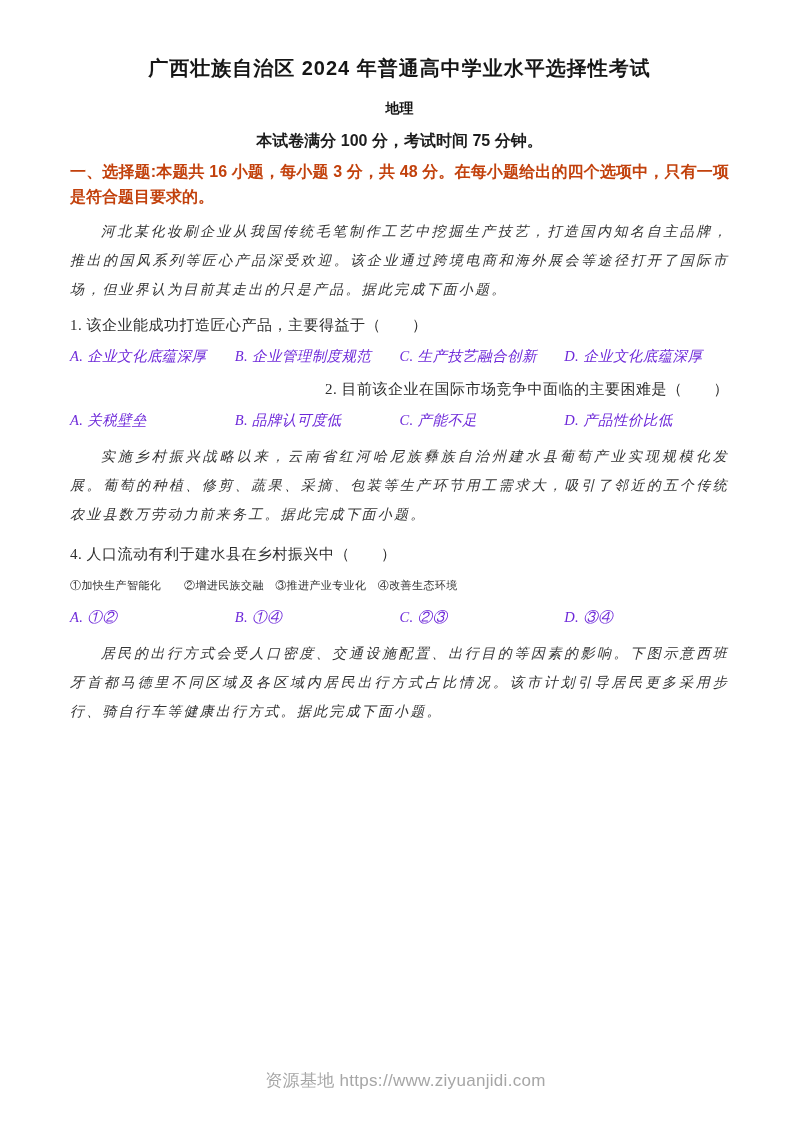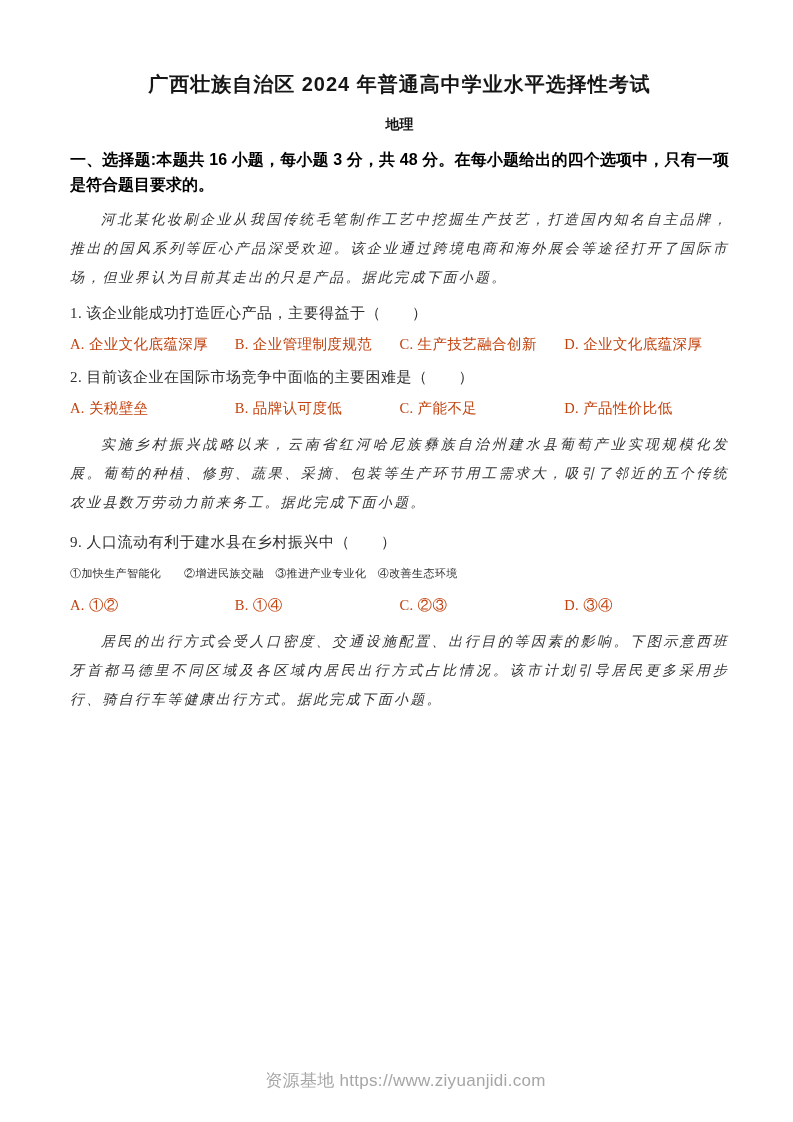--- a/index.html
+++ b/index.html
@@ -7,21 +7,21 @@
     padding: 0;
     background: #ffffff;
   }
   .page {
     position: relative;
     width: 793px;
     height: 1122px;
     margin: 0 auto;
     background: #ffffff;
     box-sizing: border-box;
-    padding: 72px 64px 0 70px;
+    padding: 56px 64px 0 70px;
     overflow: hidden;
     font-family: "Liberation Serif", serif;
     color: #2e2e2e;
   }
   .doc-title {
     margin: 0 0 14px 0;
     text-align: center;
     font-family: "Liberation Sans", sans-serif;
     font-weight: 700;
     font-size: 20px;
@@ -47,51 +47,52 @@
     line-height: 20px;
     color: #1c1c1c;
   }
   .section-heading {
     margin: 0;
     font-family: "Liberation Sans", sans-serif;
     font-weight: 700;
     font-size: 16px;
     line-height: 25px;
     text-align: justify;
-    color: #000000;
+    color: #c2410c;
   }
   .passage {
     margin: 8px 0 0 0;
     font-style: italic;
     font-size: 14px;
     line-height: 29px;
     letter-spacing: 2.2px;
     text-indent: 2.2em;
     text-align: justify;
     color: #333333;
   }
   .passage.p2 { margin-top: 12px; }
   .passage.p3 { margin-top: 12px; }
   .question-stem {
     margin: 12px 0 0 0;
     font-size: 15px;
     line-height: 19px;
     letter-spacing: 0.5px;
     color: #2e2e2e;
   }
-  .question-stem.q2 { margin-top: 14px; }
+  .question-stem.q2 { margin-top: 14px; text-align: right; }
   .question-stem.q4 { margin-top: 16px; }
   .options-row {
     display: grid;
     grid-template-columns: repeat(4, 1fr);
     margin: 12px 0 0 0;
     font-size: 14.5px;
     line-height: 19px;
     letter-spacing: 0.4px;
-    color: #c2410c;
+    color: #6d28d9;
+    font-style: italic;
   }
   .options-row .option { white-space: nowrap; }
   .sub-options {
     margin: 12px 0 0 0;
     font-size: 11px;
     line-height: 19px;
     letter-spacing: 0.4px;
     color: #2e2e2e;
   }
   .q4-options { margin-top: 13px; }
@@ -108,20 +109,21 @@
     letter-spacing: 0.3px;
   }
 </style>
 </head>
 <body>
 
 <div class="page">
 
   <h1 class="doc-title">广西壮族自治区 2024 年普通高中学业水平选择性考试</h1>
   <h2 class="doc-subject">地理</h2>
+  <p class="exam-info">本试卷满分 100 分，考试时间 75 分钟。</p>
 
   <p class="section-heading">一、选择题:本题共 16 小题，每小题 3 分，共 48 分。在每小题给出的四个选项中，只有一项是符合题目要求的。</p>
 
   <p class="passage p1">河北某化妆刷企业从我国传统毛笔制作工艺中挖掘生产技艺，打造国内知名自主品牌，推出的国风系列等匠心产品深受欢迎。该企业通过跨境电商和海外展会等途径打开了国际市场，但业界认为目前其走出的只是产品。据此完成下面小题。</p>
 
   <div>
     <p class="question-stem q1">1. 该企业能成功打造匠心产品，主要得益于（　　）</p>
     <div class="options-row">
       <span class="option">A. 企业文化底蕴深厚</span>
       <span class="option">B. 企业管理制度规范</span>
@@ -137,21 +139,21 @@
       <span class="option">B. 品牌认可度低</span>
       <span class="option">C. 产能不足</span>
       <span class="option">D. 产品性价比低</span>
     </div>
   </div>
 
   <p class="passage p2">实施乡村振兴战略以来，云南省红河哈尼族彝族自治州建水县葡萄产业实现规模化发展。葡萄的种植、修剪、蔬果、采摘、包装等生产环节用工需求大，吸引了邻近的五个传统农业县数万劳动力前来务工。据此完成下面小题。</p>
 
 
   <div>
-    <p class="question-stem q4">9. 人口流动有利于建水县在乡村振兴中（　　）</p>
+    <p class="question-stem q4">4. 人口流动有利于建水县在乡村振兴中（　　）</p>
     <p class="sub-options">①加快生产智能化　　②增进民族交融　③推进产业专业化　④改善生态环境</p>
     <div class="options-row q4-options">
       <span class="option">A. ①②</span>
       <span class="option">B. ①④</span>
       <span class="option">C. ②③</span>
       <span class="option">D. ③④</span>
     </div>
   </div>
 
   <p class="passage p3">居民的出行方式会受人口密度、交通设施配置、出行目的等因素的影响。下图示意西班牙首都马德里不同区域及各区域内居民出行方式占比情况。该市计划引导居民更多采用步行、骑自行车等健康出行方式。据此完成下面小题。</p>

